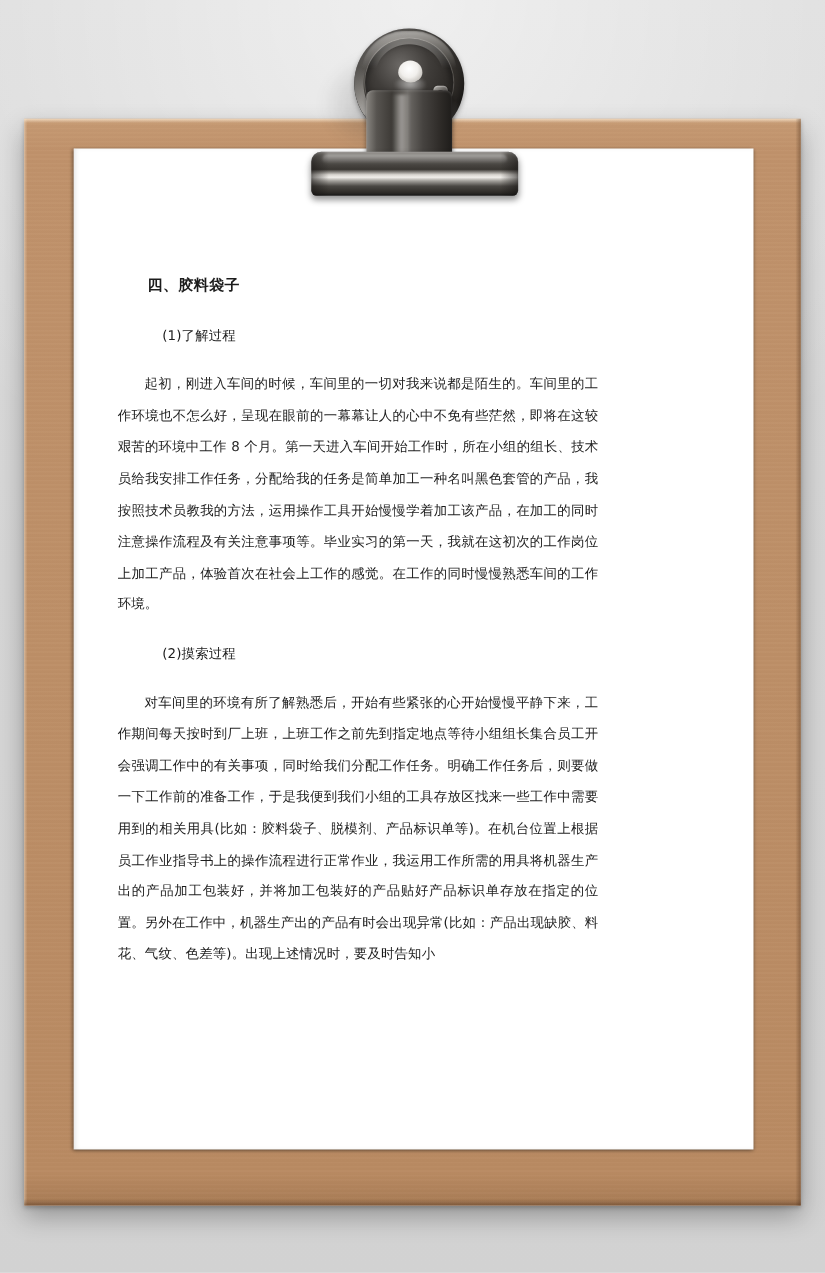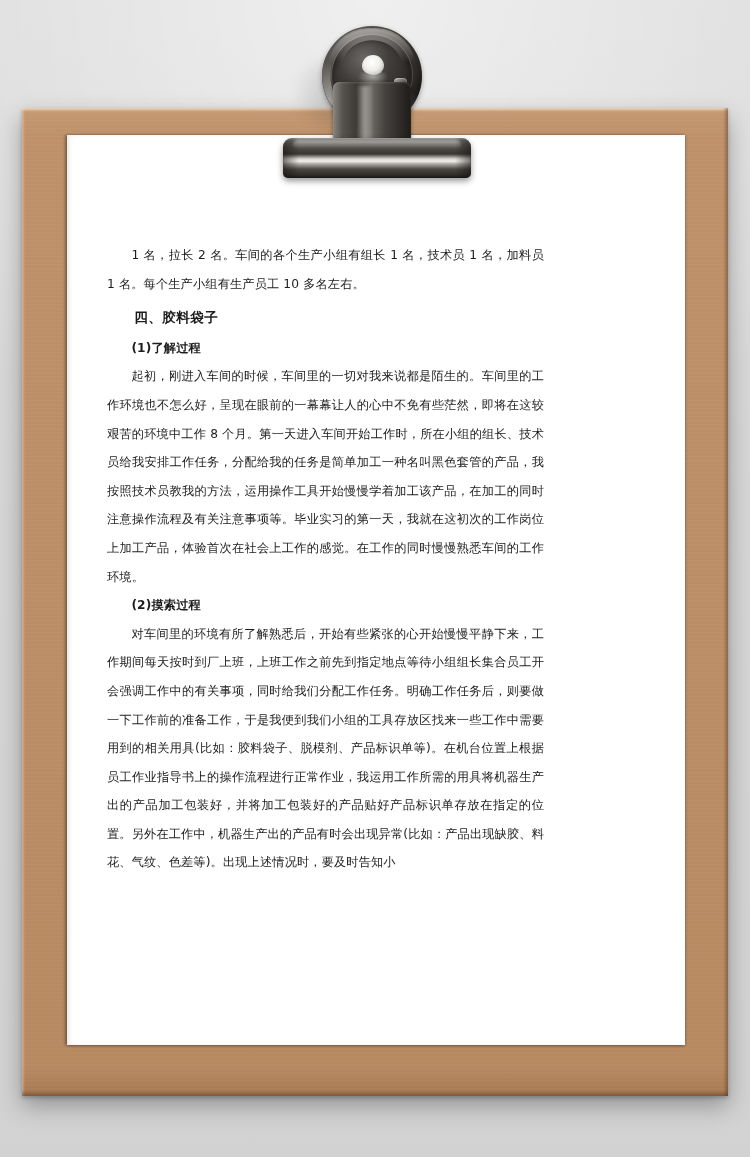--- a/index.html
+++ b/index.html
@@ -124,22 +124,21 @@
   .doc h2.section-heading {
     margin: 5px 0 2px 0;
     font-size: 13.6px;
     font-weight: bold;
     line-height: 28.6px;
     text-indent: 2em;
     letter-spacing: 0.4px;
   }
   .doc p.sub-heading {
     text-indent: 2em;
-    margin: 0;
-    font-weight: bold;
+    margin: 16px;
   }
 
   
   .clip {
     position: absolute;
     left: 281px;
     top: 26px;
     width: 192px;
     height: 152px;
   }
@@ -350,21 +349,20 @@
     <div class="board-bevel-left"></div>
     <div class="board-bevel-right"></div>
     <div class="board-bevel-bottom"></div>
 
     <div class="paper">
       <div class="paper-inner-shadow"></div>
     </div>
   </div>
 
   <div class="doc">
-    <p>1 名，拉长 2 名。车间的各个生产小组有组长 1 名，技术员 1 名，加料员 1 名。每个生产小组有生产员工 10 多名左右。</p>
 
     <h2 class="section-heading">四、胶料袋子</h2>
 
     <p class="sub-heading">(1)了解过程</p>
 
     <p>起初，刚进入车间的时候，车间里的一切对我来说都是陌生的。车间里的工作环境也不怎么好，呈现在眼前的一幕幕让人的心中不免有些茫然，即将在这较艰苦的环境中工作 8 个月。第一天进入车间开始工作时，所在小组的组长、技术员给我安排工作任务，分配给我的任务是简单加工一种名叫黑色套管的产品，我按照技术员教我的方法，运用操作工具开始慢慢学着加工该产品，在加工的同时注意操作流程及有关注意事项等。毕业实习的第一天，我就在这初次的工作岗位上加工产品，体验首次在社会上工作的感觉。在工作的同时慢慢熟悉车间的工作环境。</p>
 
 
     <p class="sub-heading">(2)摸索过程</p>
 

